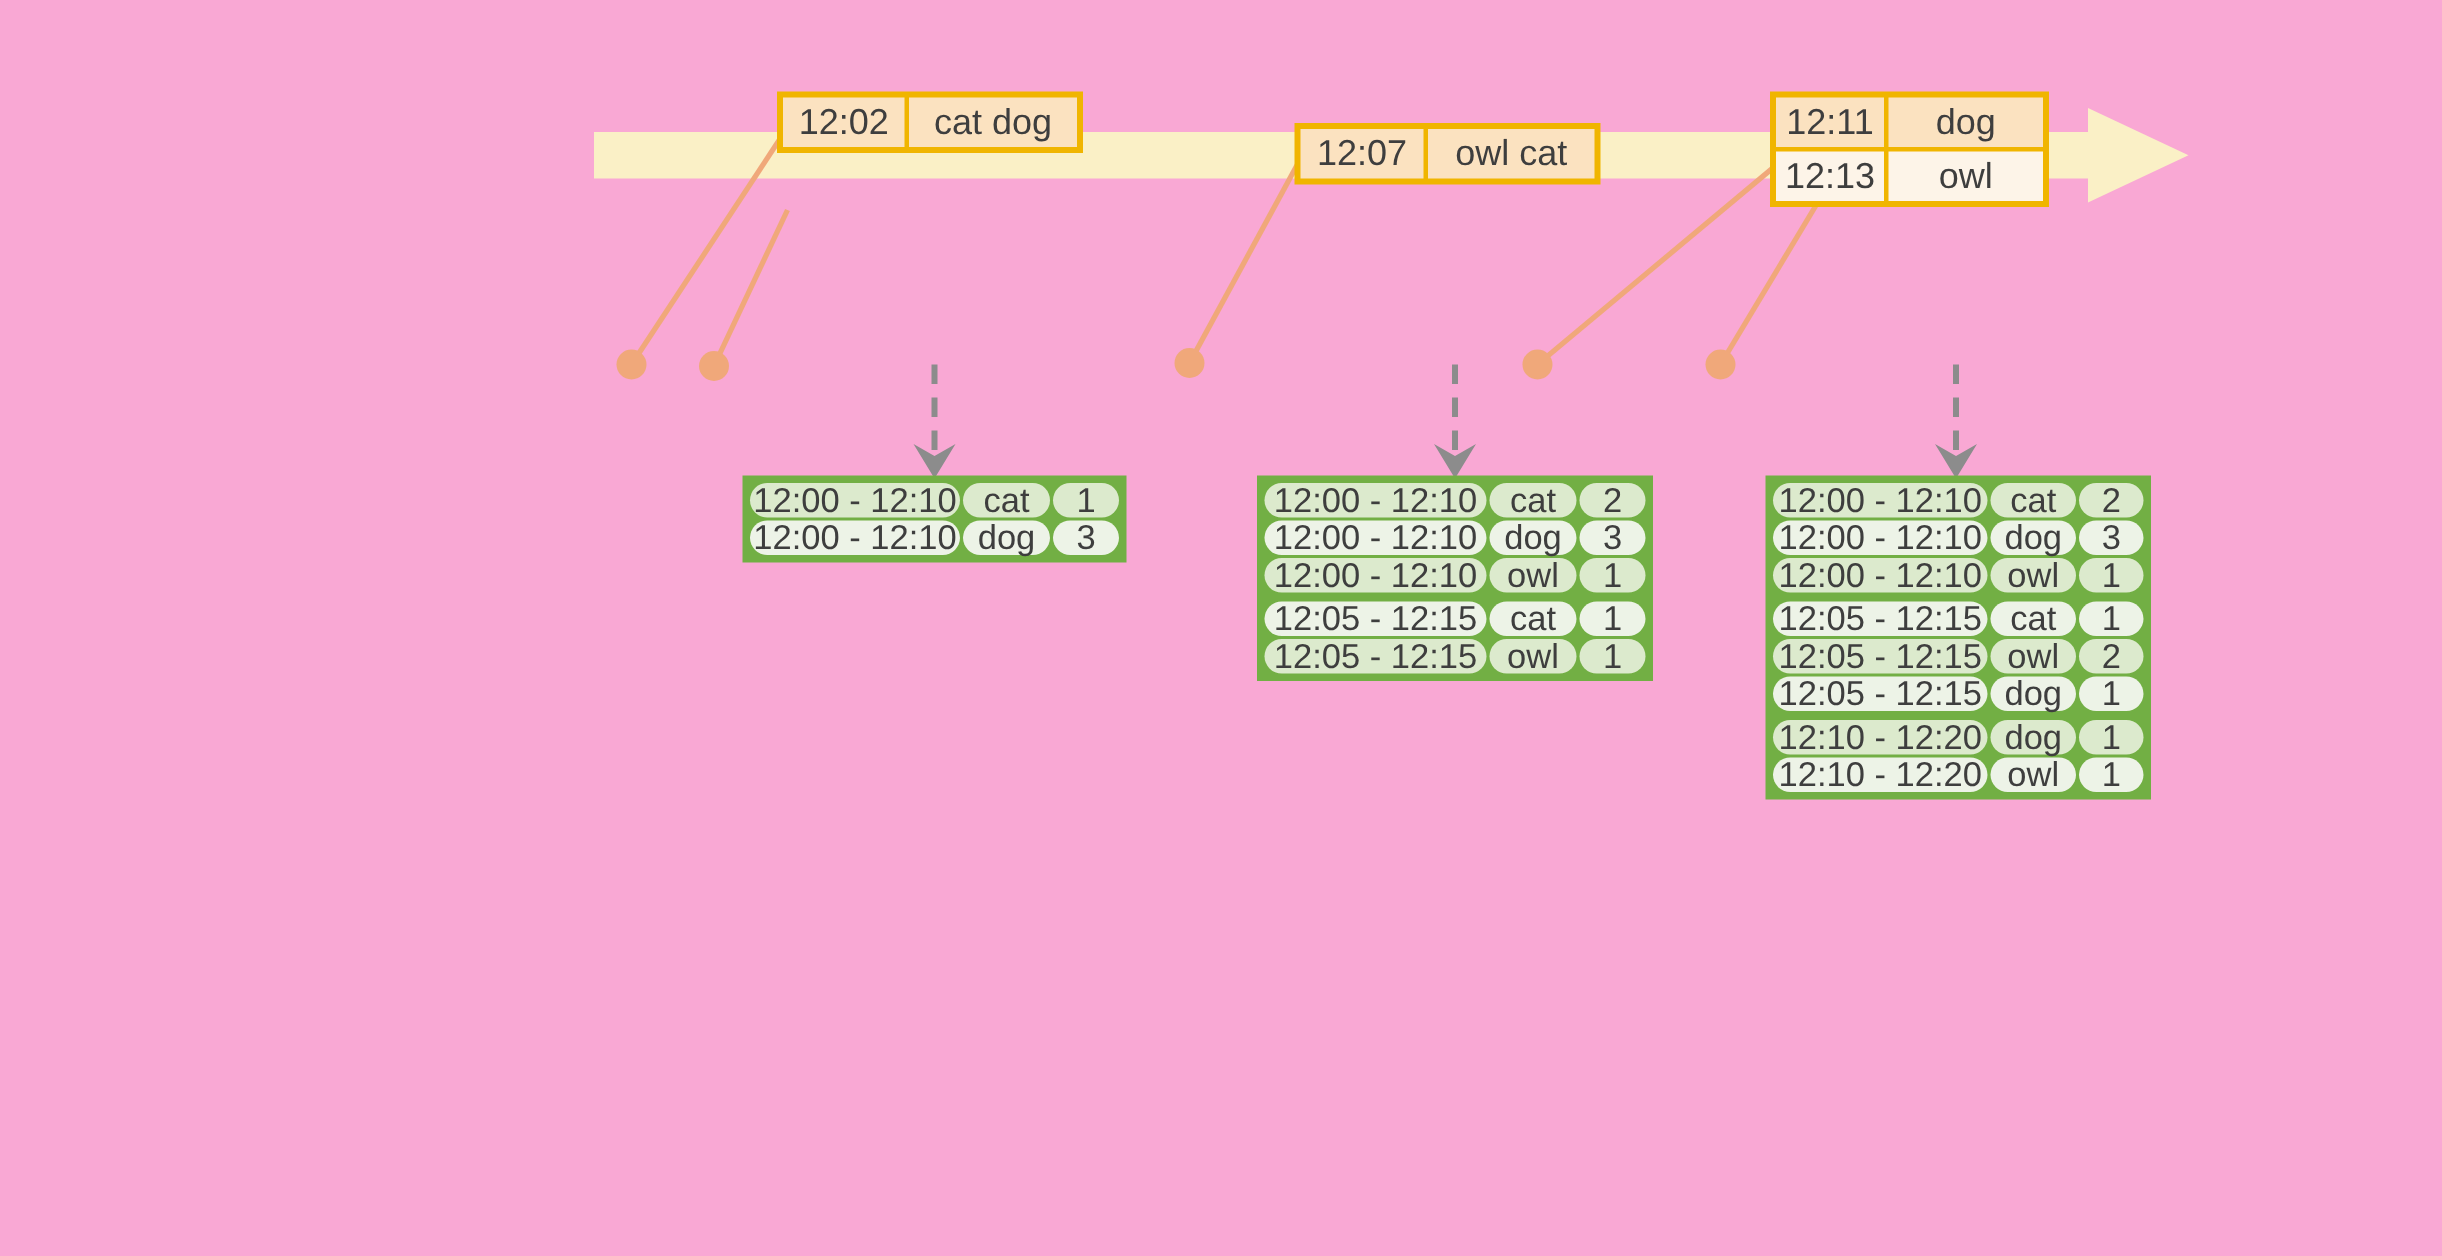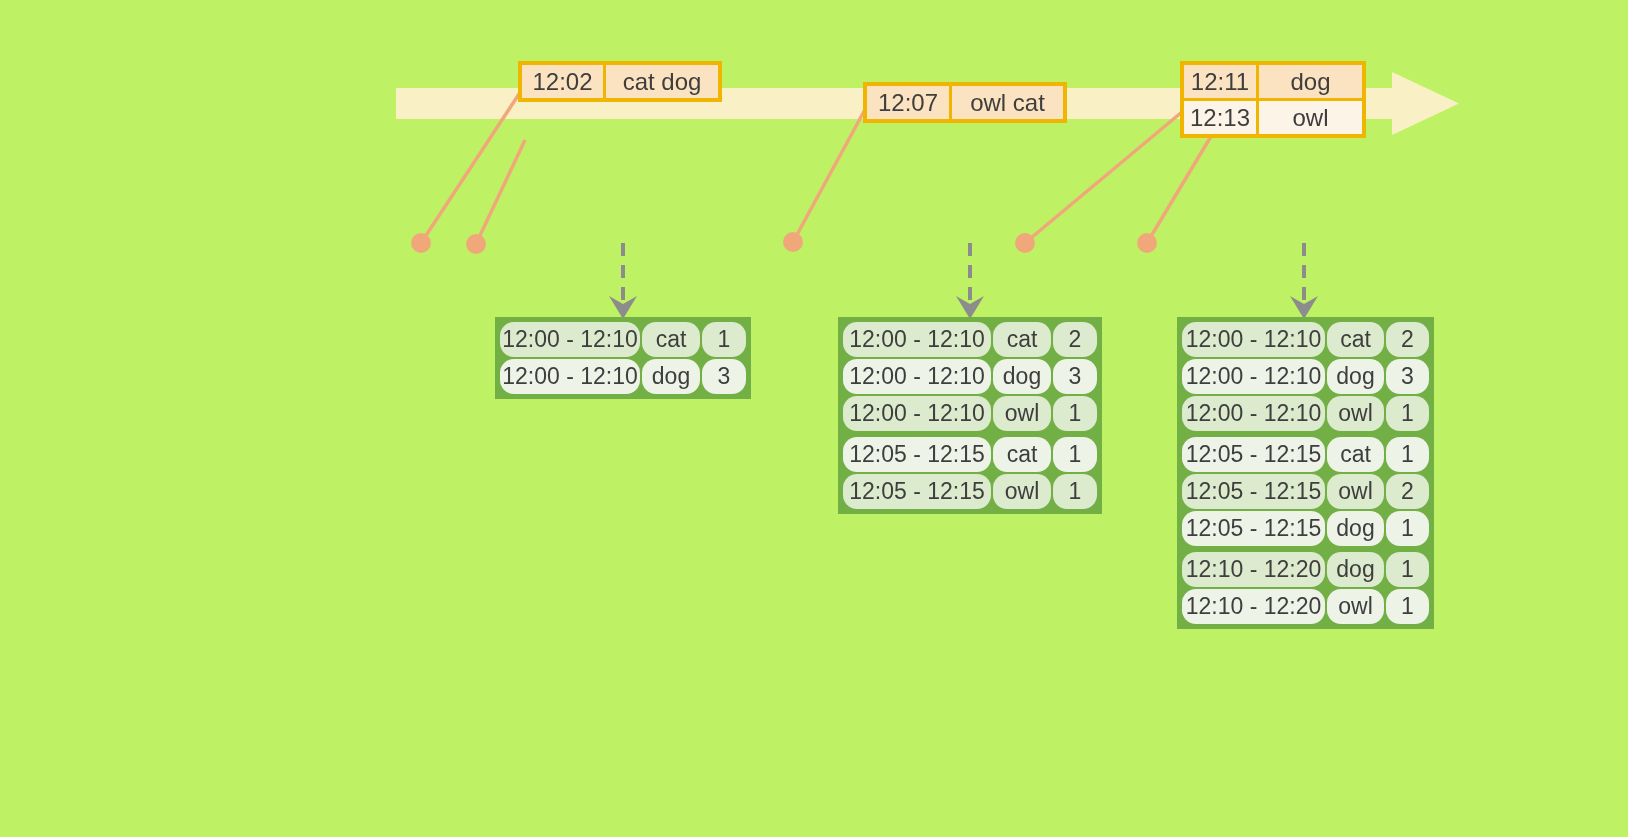--- a/index.html
+++ b/index.html
@@ -1,17 +1,17 @@
 <!DOCTYPE html>
 <html style="--background: #000000; --timeline-band: #FAF0C6; --event-border: #F0B500; --event-row-peach: #FBE2C0; --event-row-cream: #FDF4E8; --result-border: #72AF44; --result-row-sage: #DCEACD; --result-row-light: #EDF3E7; --connector: #F0A87A; --trigger-arrow: #8C8C8C; --text: #3E3E3E;"><head>
 <meta charset="utf-8">
 <style>
   html,body { margin:0; padding:0; background:#000; }
   .canvas {
-    position:relative; width:1628px; height:837px; background:#bef264;
+    position:relative; width:1628px; height:837px; background:#f9a8d4;
     overflow:hidden; font-family:"Liberation Sans", sans-serif;
   }
   svg.overlay { position:absolute; left:0; top:0; z-index:1; }
 
   
   .etable {
     position:absolute; z-index:2; background:var(--event-border);
     padding:4px; display:flex; flex-direction:column; gap:3px;
   }
   .etable .row { display:grid; gap:3px; }
@@ -29,21 +29,21 @@
   .rtable {
     position:absolute; z-index:2; background:var(--result-border);
     padding:5px; display:flex; flex-direction:column; gap:2px;
   }
   .rtable .row { display:grid; gap:2px; }
   .rt1 .row { grid-template-columns:140px 58px 44px; }
   .rt2 .row { grid-template-columns:148px 58px 44px; }
   .rt3 .row { grid-template-columns:143px 57px 43px; }
   .rtable .cell {
     display:flex; align-items:center; justify-content:center;
-    height:35px; font-size:23px; color:var(--text);border-radius:14px;
+    height:23px; font-size:23px; color:var(--text);border-radius:14px;
   }
   .rtable .row.group-start { margin-top:4px; }
   .cell.sage  { background:var(--result-row-sage); }
   .cell.lightg{ background:var(--result-row-light); }
 
   
   .et1 { left:518px;  top:61px; }
   .et2 { left:863px;  top:82px; }
   .et3 { left:1180px; top:61px; }
   .rt1 { left:495px;  top:317px; }

